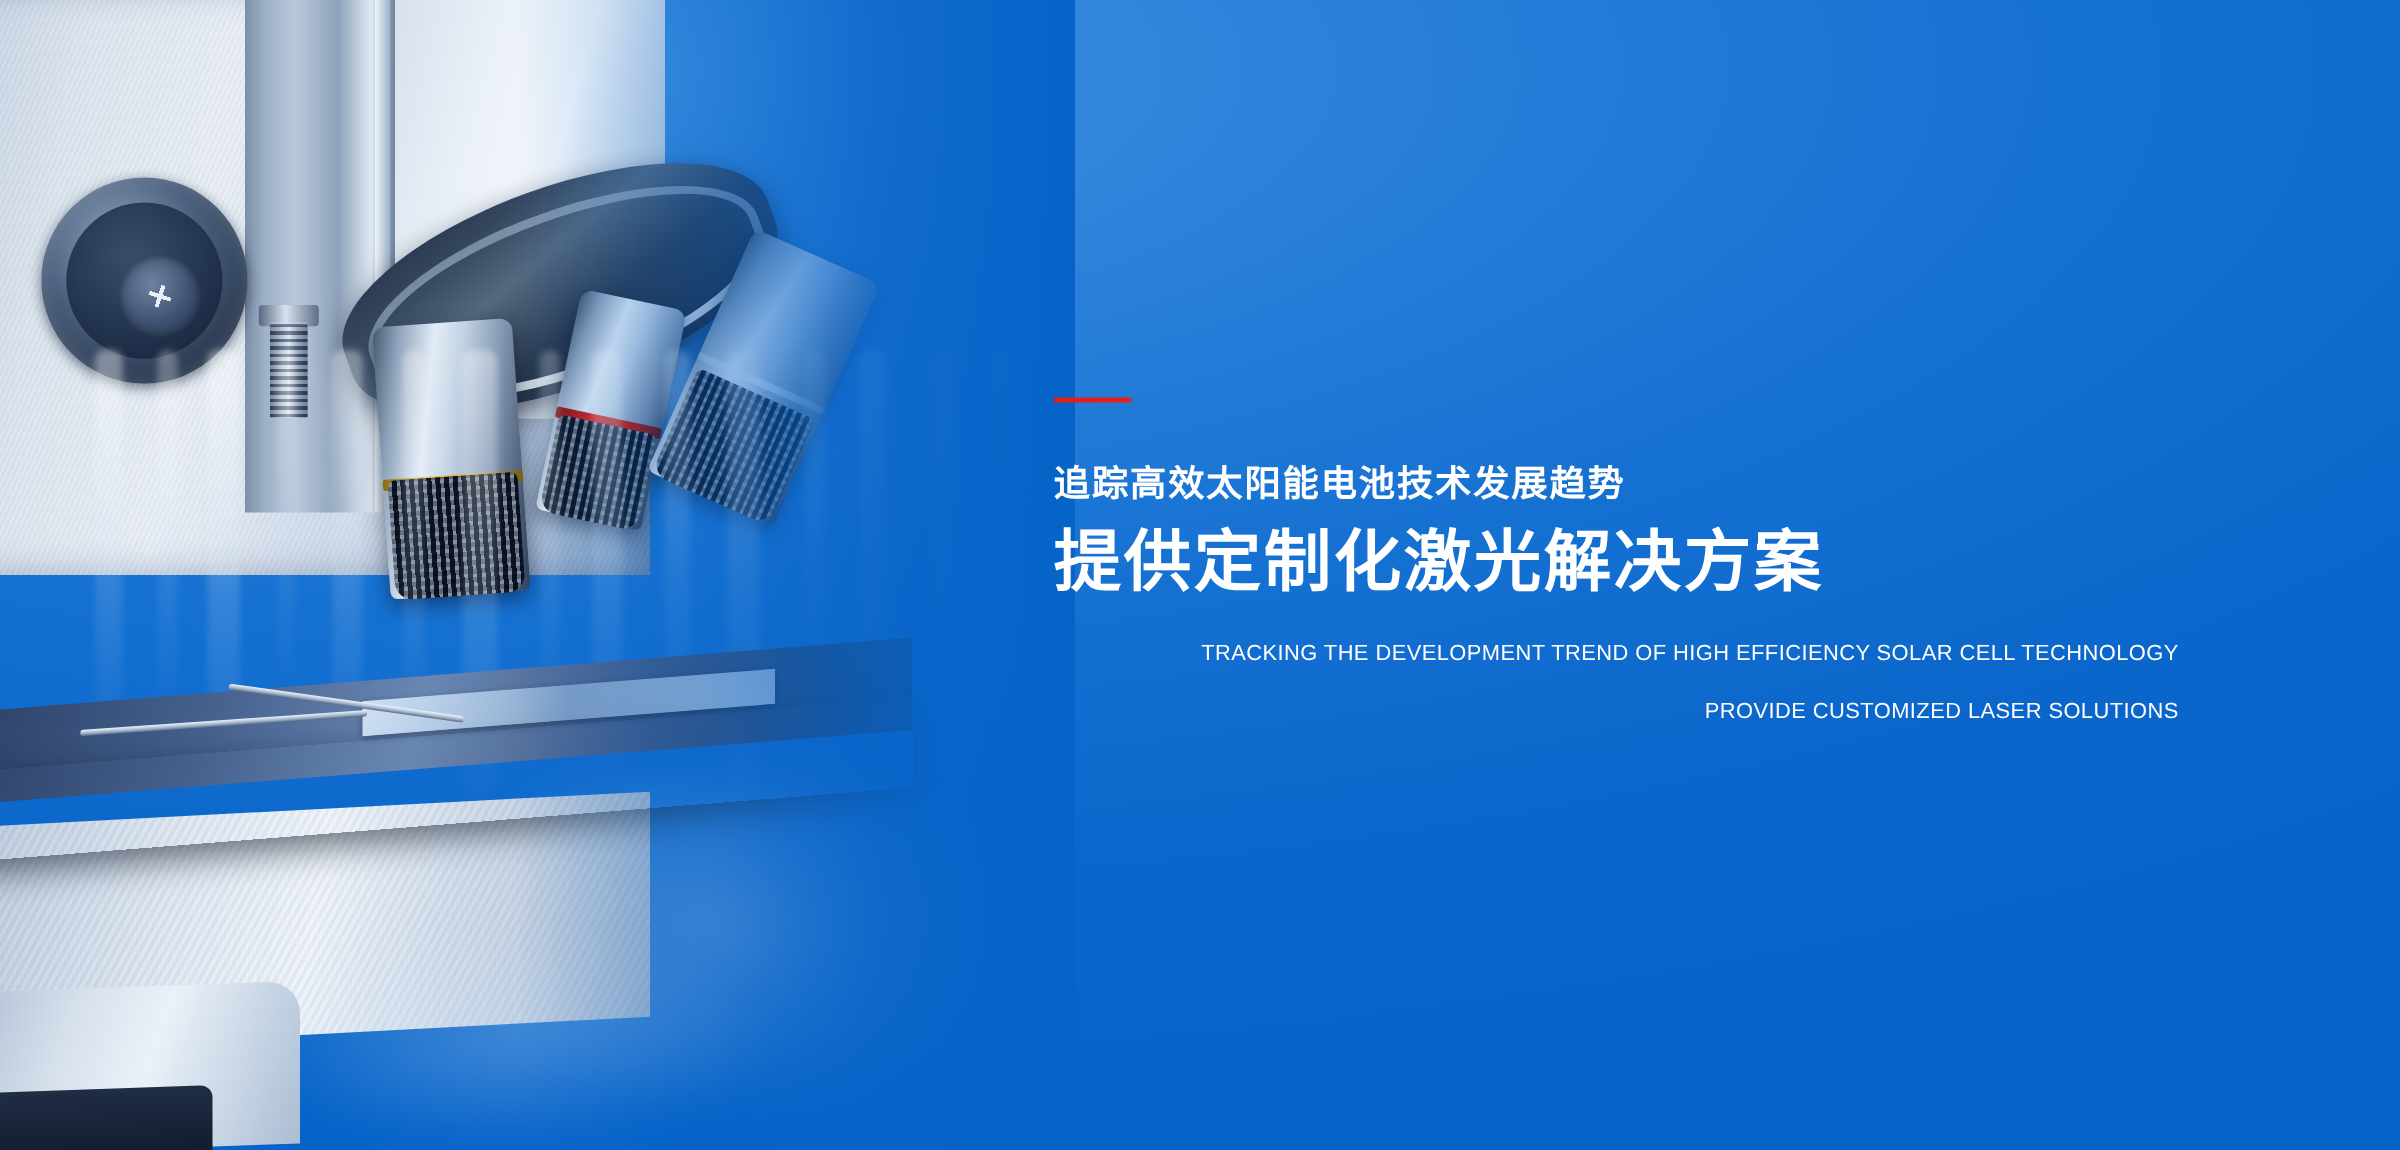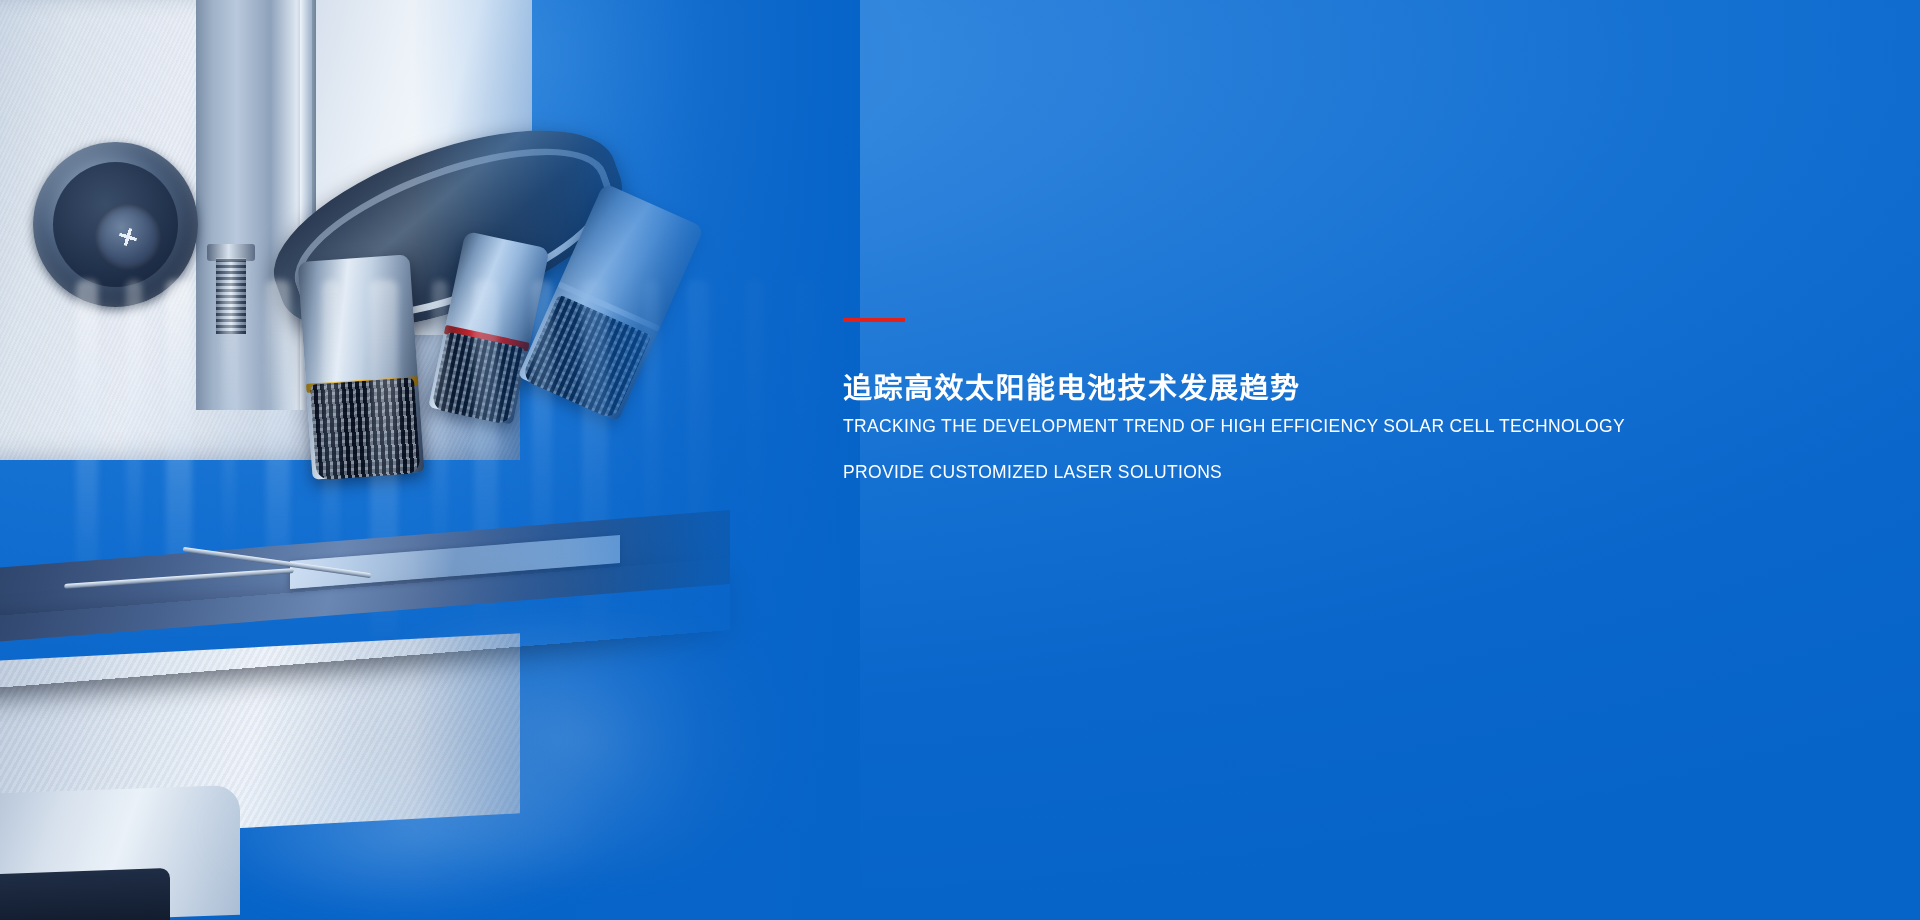--- a/index.html
+++ b/index.html
@@ -276,21 +276,21 @@
     margin-bottom:12px;
   }
   .headline{
     color:#ffffff;
     font-size:54px;
     font-weight:700;
     letter-spacing:2px;
     line-height:1.22;
     margin-bottom:30px;
   }
-  .en-lines{ margin-top:4px; }
+  .en-lines{ margin-top:4px;text-align:right; }
   .en-line{
     color:#ffffff;
     font-size:17.5px;
     font-weight:400;
     letter-spacing:.35px;
     line-height:1.0;
     margin-bottom:28px;
     white-space:nowrap;
   }
   .en-line:last-child{ margin-bottom:12px; }
@@ -369,20 +369,21 @@
     <div class="haze"></div>
     <div class="haze2"></div>
   </div>
 
   <div class="content">
 
     <div class="accent-rule"></div>
 
     <div class="subhead">追踪高效太阳能电池技术发展趋势</div>
 
+    <h1 class="headline">提供定制化激光解决方案</h1>
 
     <div class="en-lines">
       <div class="en-line">TRACKING THE DEVELOPMENT TREND OF HIGH EFFICIENCY SOLAR CELL TECHNOLOGY</div>
       <div class="en-line">PROVIDE CUSTOMIZED LASER SOLUTIONS</div>
     </div>
 
   </div>
 
 </div>
 

